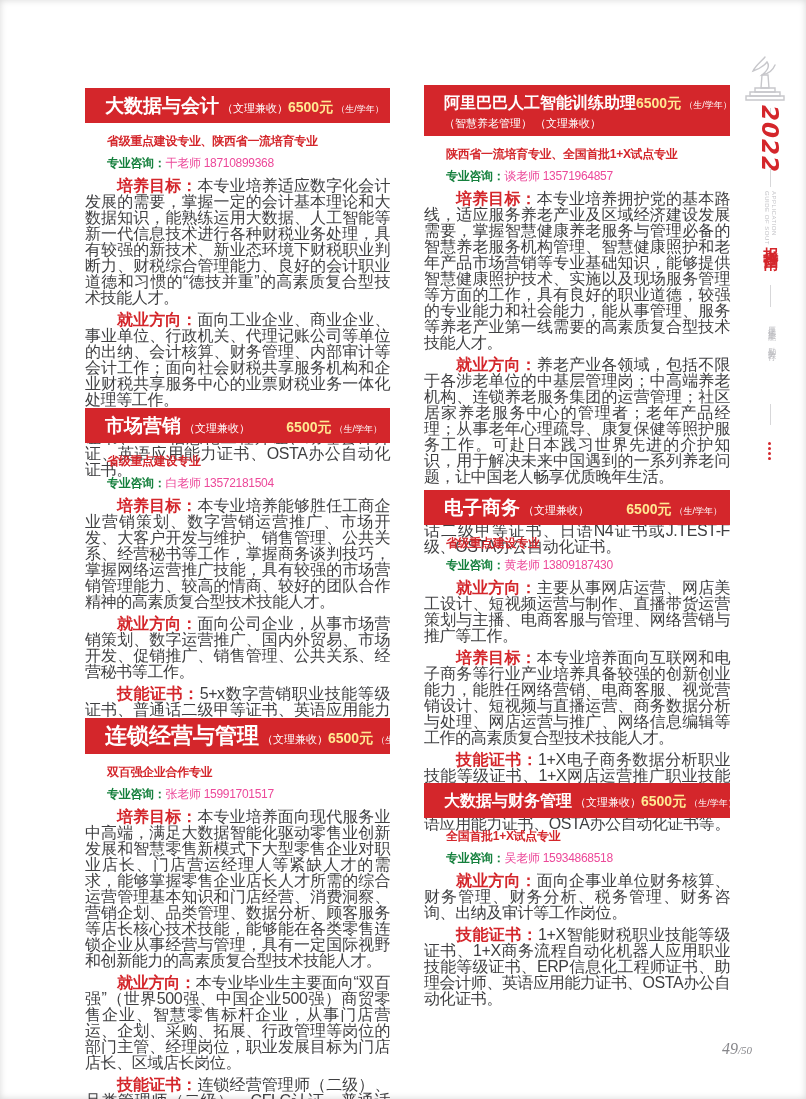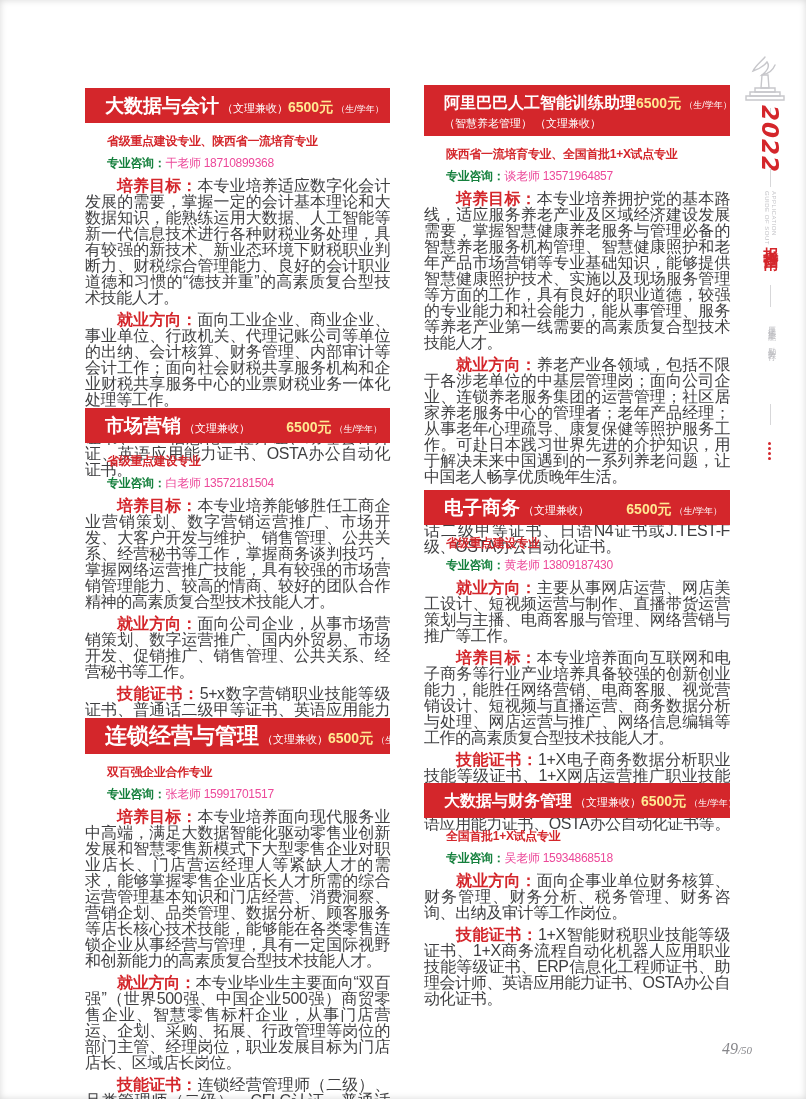--- a/index.html
+++ b/index.html
@@ -170,21 +170,21 @@
     <div class="badge">陕西省一流培育专业、全国首批1+X试点专业</div>
     <div class="consult">
       <span class="consult-label">专业咨询：</span><span class="consult-value">谈老师 13571964857</span>
     </div>
     <div class="para-wrap">
 
     <p class="para">
         <span class="para-label">培养目标：</span><span>本专业培养拥护党的基本路线，适应服务养老产业及区域经济建设发展需要，掌握智慧健康养老服务与管理必备的智慧养老服务机构管理、智慧健康照护和老年产品市场营销等专业基础知识，能够提供智慧健康照护技术、实施以及现场服务管理等方面的工作，具有良好的职业道德，较强的专业能力和社会能力，能从事管理、服务等养老产业第一线需要的高素质复合型技术技能人才。</span>
       </p>
           <p class="para">
-        <span class="para-label">就业方向：</span><span>养老产业各领域，包括不限于各涉老单位的中基层管理岗；面向公司企业、连锁养老服务集团的运营管理；社区居家养老服务中心的管理者；老年产品经理；从事老年心理疏导、康复保健等照护服务工作。可赴日本践习世界先进的介护知识，用于解决未来中国遇到的一系列养老问题，让中国老人畅享优质晚年生活。</span>
+        <span class="para-label">就业方向：</span><span>养老产业各领域，包括不限于各涉老单位的中基层管理岗；中高端养老机构、连锁养老服务集团的运营管理；社区居家养老服务中心的管理者；老年产品经理；从事老年心理疏导、康复保健等照护服务工作。可赴日本践习世界先进的介护知识，用于解决未来中国遇到的一系列养老问题，让中国老人畅享优质晚年生活。</span>
       </p>
           <p class="para">
         <span class="para-label">技能证书：</span><span>1+X老年照护职业技能等级证书、养老护理员职业技能高级证书、普通话二级甲等证书、日语N4证书或J.TEST-F级、OSTA办公自动化证书。</span>
       </p>
         </div>
   </div>
       <div class="section sec-4">
     <div class="bar">
       <div class="bar-main">
         <span class="bar-title">电子商务</span>

